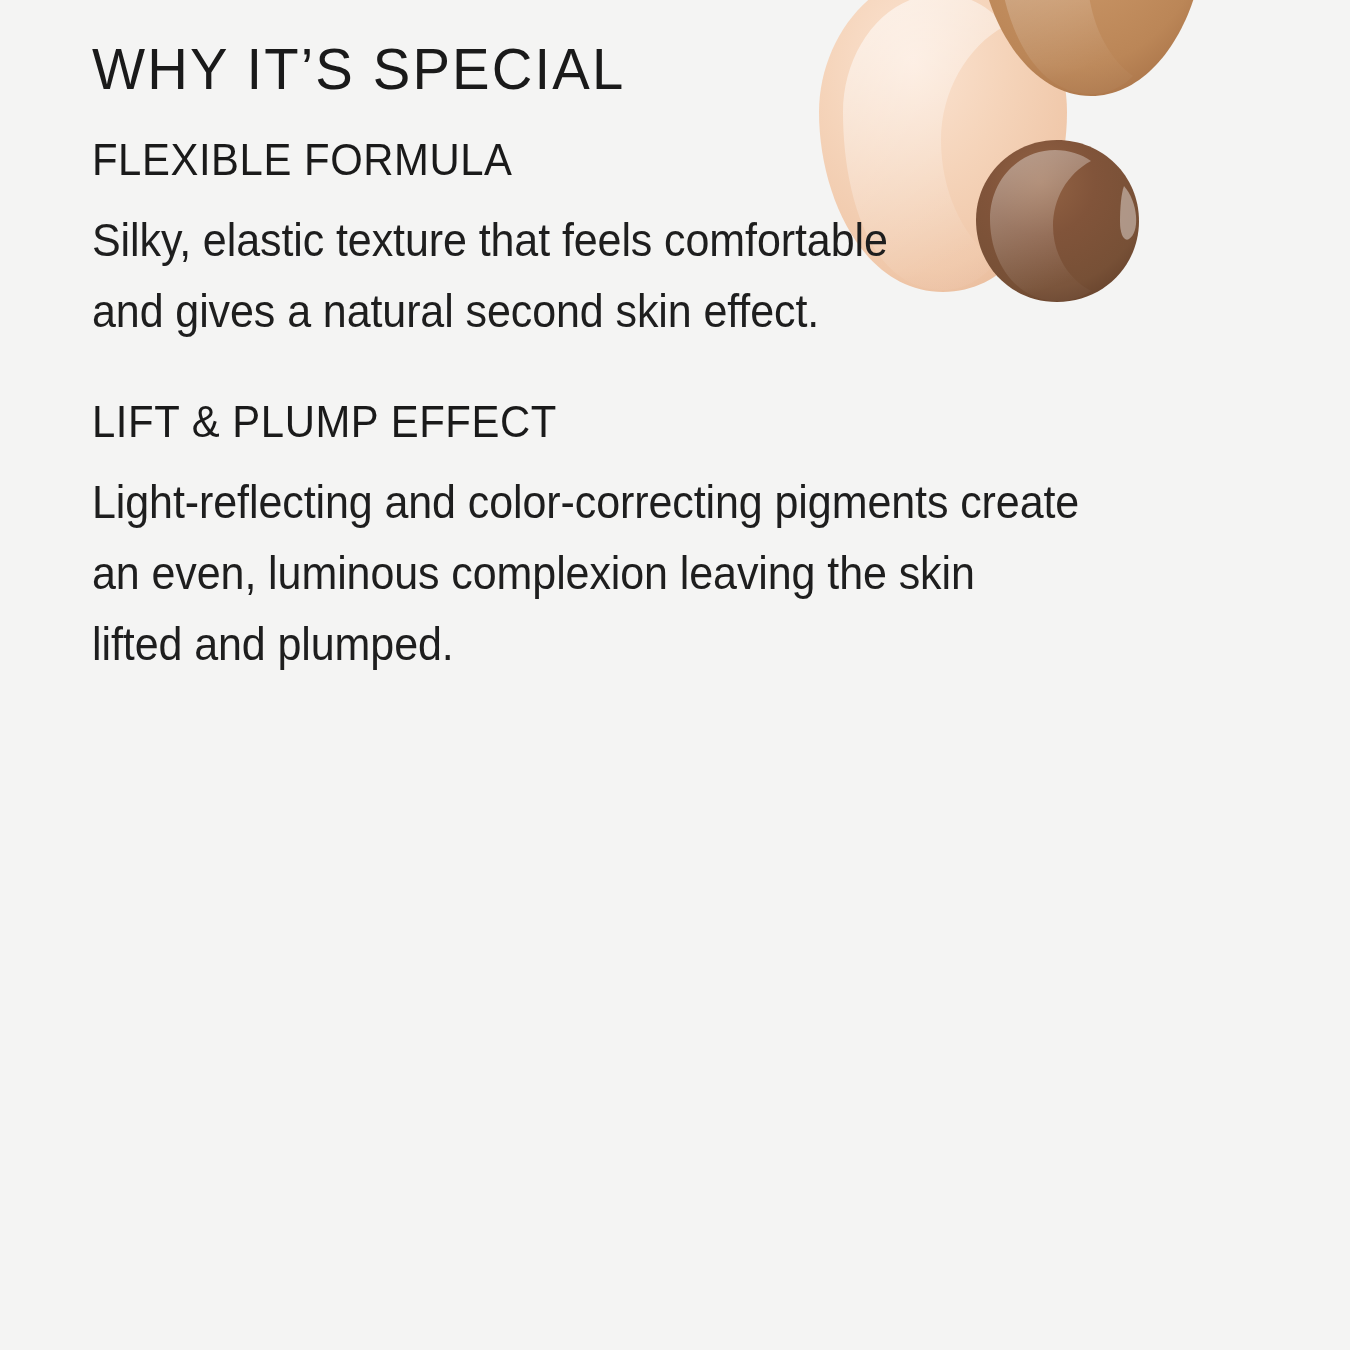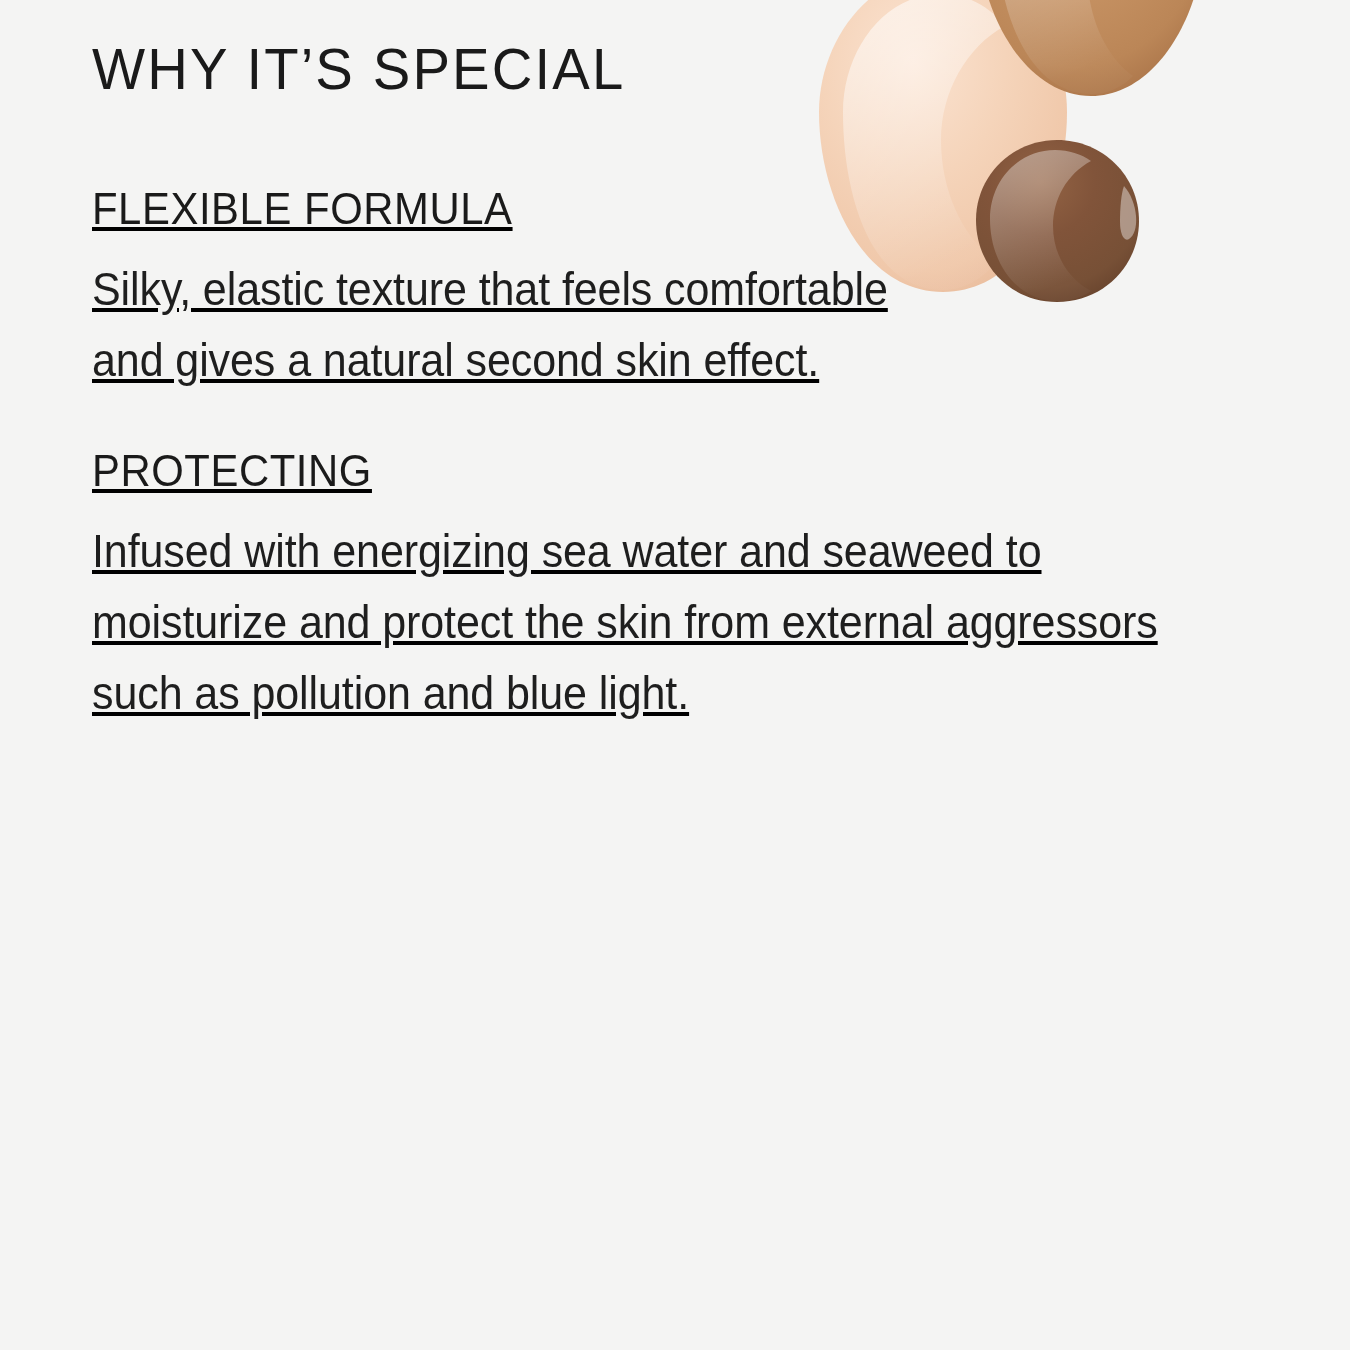--- a/index.html
+++ b/index.html
@@ -55,22 +55,21 @@
     letter-spacing: 2.2px;
     color: #1a1a1a;
     margin: 0;
     padding: 0;
     transform: scaleX(0.97);
     transform-origin: left center;
     white-space: nowrap;
   }
 
   .sections {
-    margin-top: 88px;
-    text-decoration: underline;
+    margin-top: 39px;
   }
 
   .section {
     margin-bottom: 53px;
   }
   .section:last-child {
     margin-bottom: 0;
   }
 
   .section-heading {
@@ -201,27 +200,27 @@
     <div class="sections">
 
       <div class="section">
         <h2 class="section-heading">FLEXIBLE FORMULA</h2>
         <p class="section-body">
           <span class="line">Silky, elastic texture that feels comfortable</span>
           <span class="line">and gives a natural second skin effect.</span>
         </p>
       </div>
 
-
-
       <div class="section">
-        <h2 class="section-heading">PROTECTING</h2>
+        <h2 class="section-heading">LIFT &amp; PLUMP EFFECT</h2>
         <p class="section-body">
-          <span class="line">Infused with energizing sea water and seaweed to</span>
-          <span class="line">moisturize and protect the skin from external aggressors</span>
-          <span class="line">such as pollution and blue light.</span>
+          <span class="line">Light-reflecting and color-correcting pigments create</span>
+          <span class="line">an even, luminous complexion leaving the skin</span>
+          <span class="line">lifted and plumped.</span>
         </p>
       </div>
 
+
+
     </div>
   </div>
 
 </div>
 
 </body></html>

